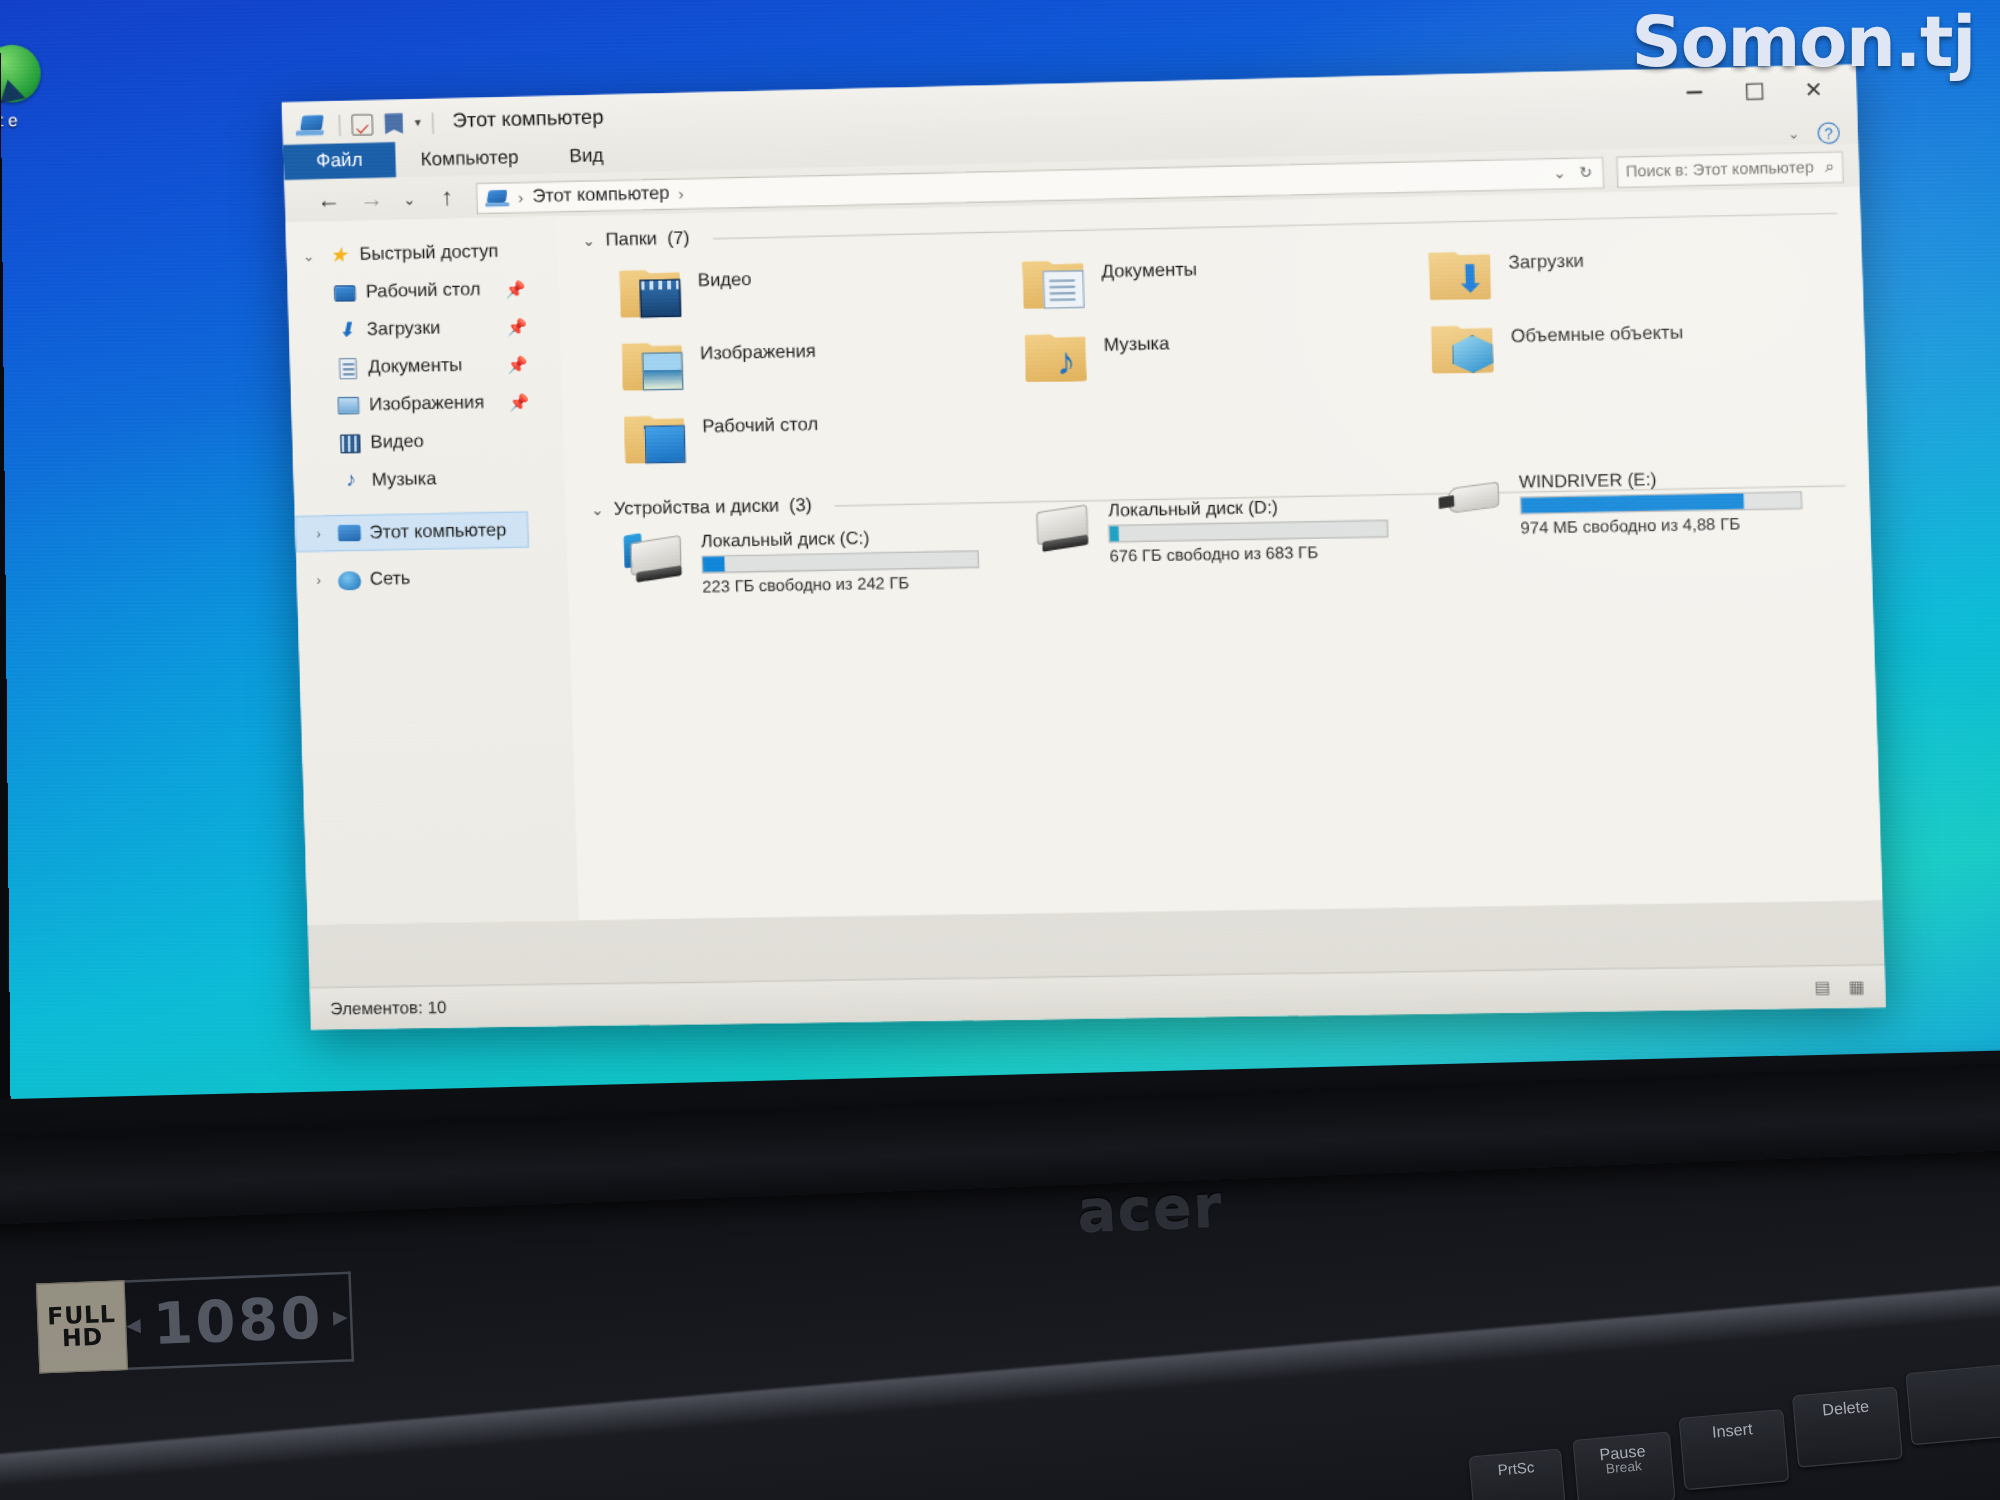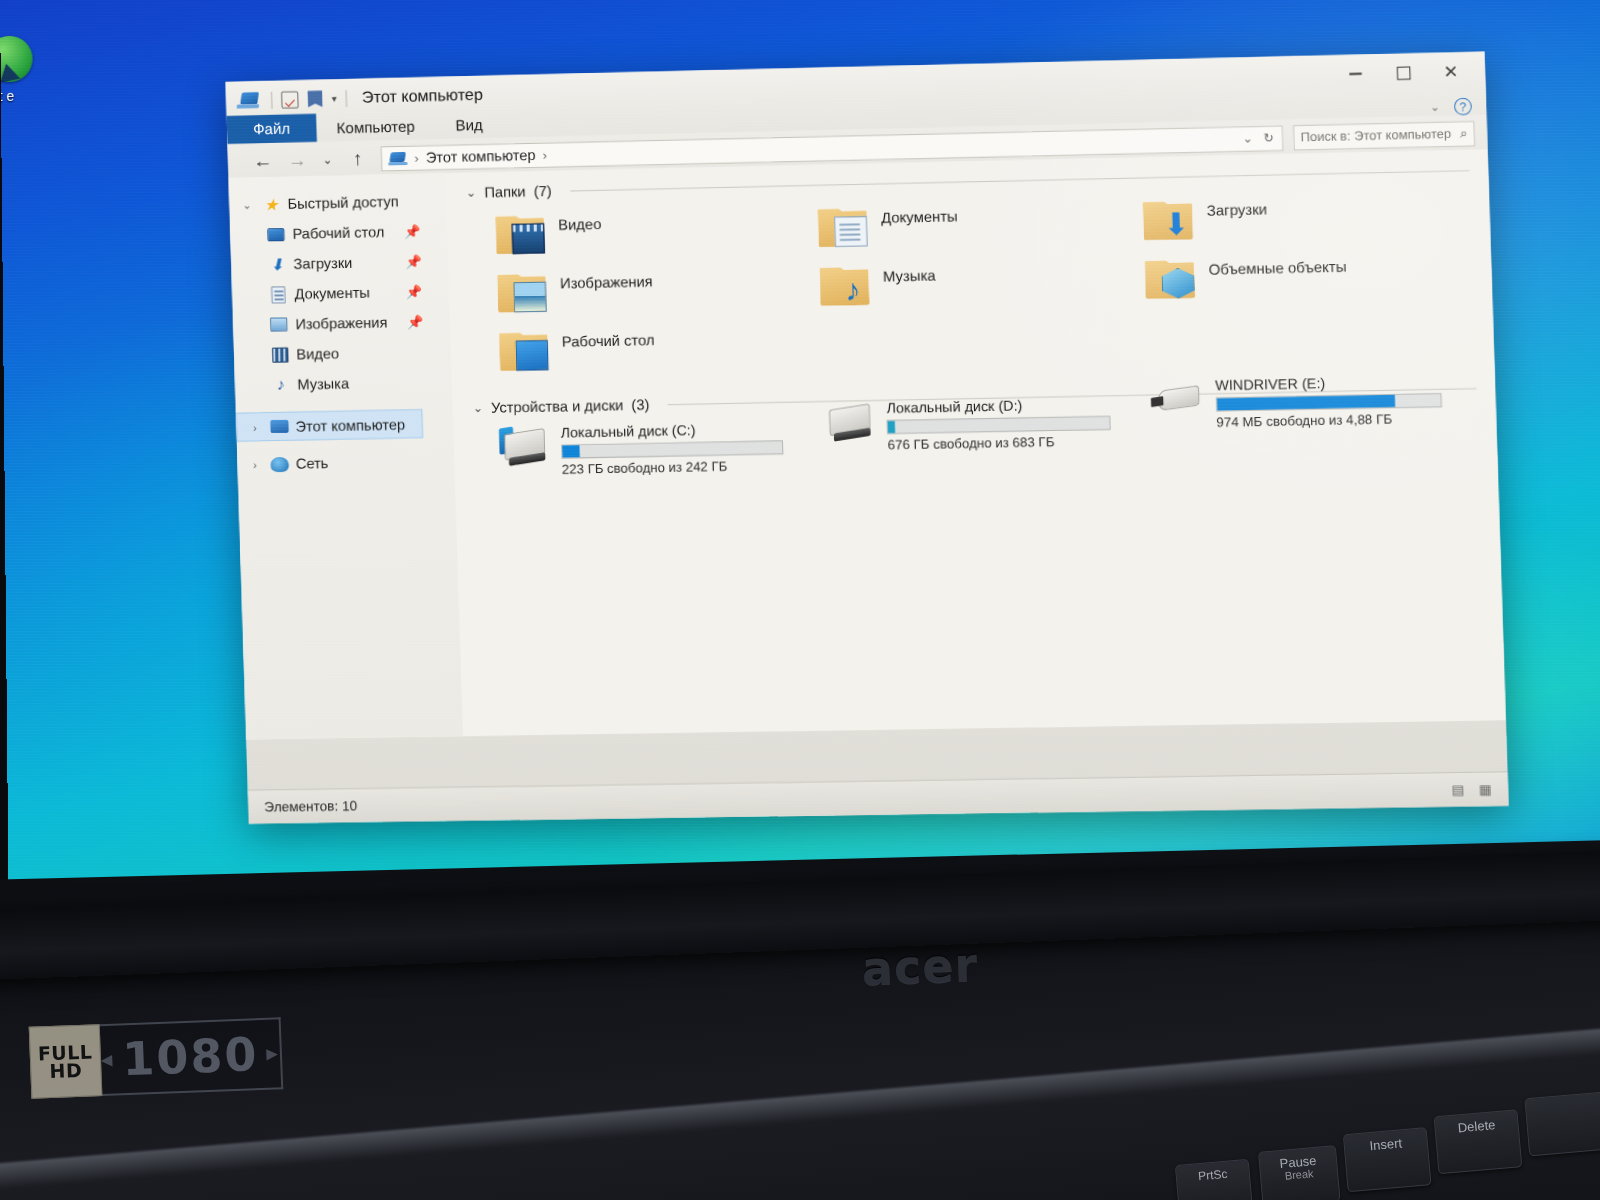--- a/index.html
+++ b/index.html
@@ -686,20 +686,21 @@
           <b>05.05.2024</b>
         </span>
       </div>
     </div>
 
     <div class="glare"></div>
     <div class="moire"></div>
     <div class="screen-bottom-bezel"></div>
   </div>
 
+  <div class="watermark">Somon.tj</div>
 
   <div class="deck"></div>
   <div class="deck-hinge"></div>
   <div class="deck-edge-light"></div>
   <div class="acer-logo">acer</div>
 
   <div class="sticker">
     <div class="fullhd">
       <span>FULL</span>
       <span>HD</span>

